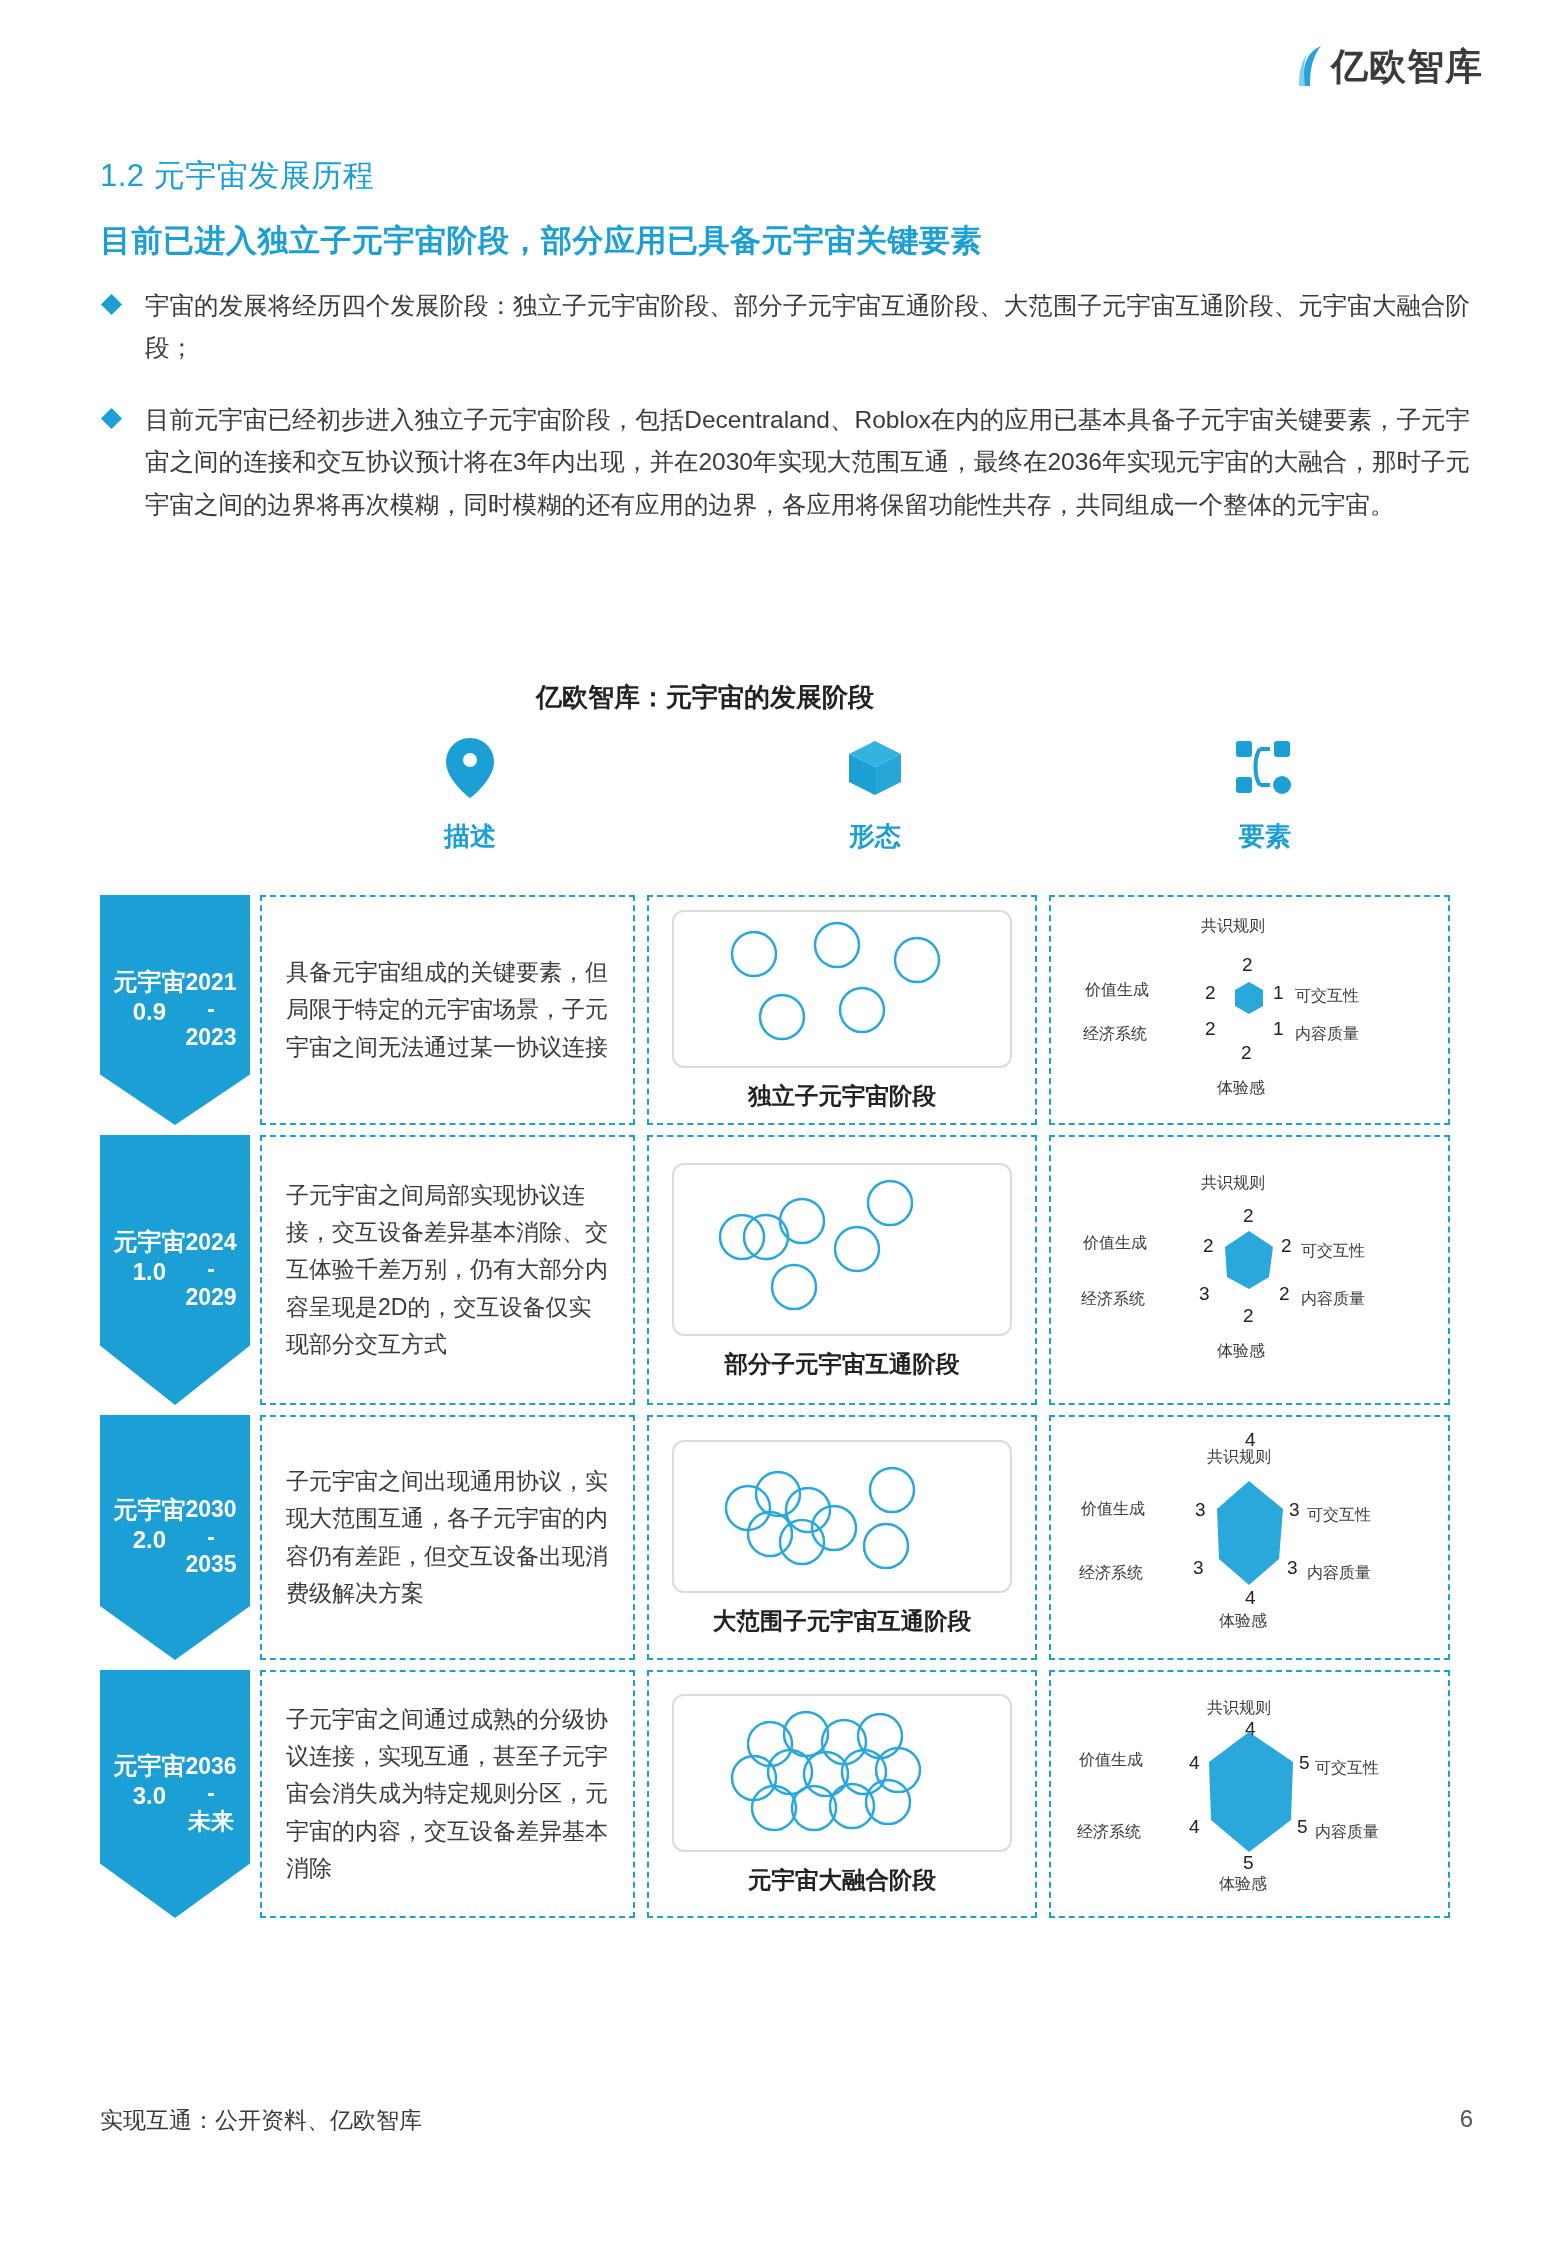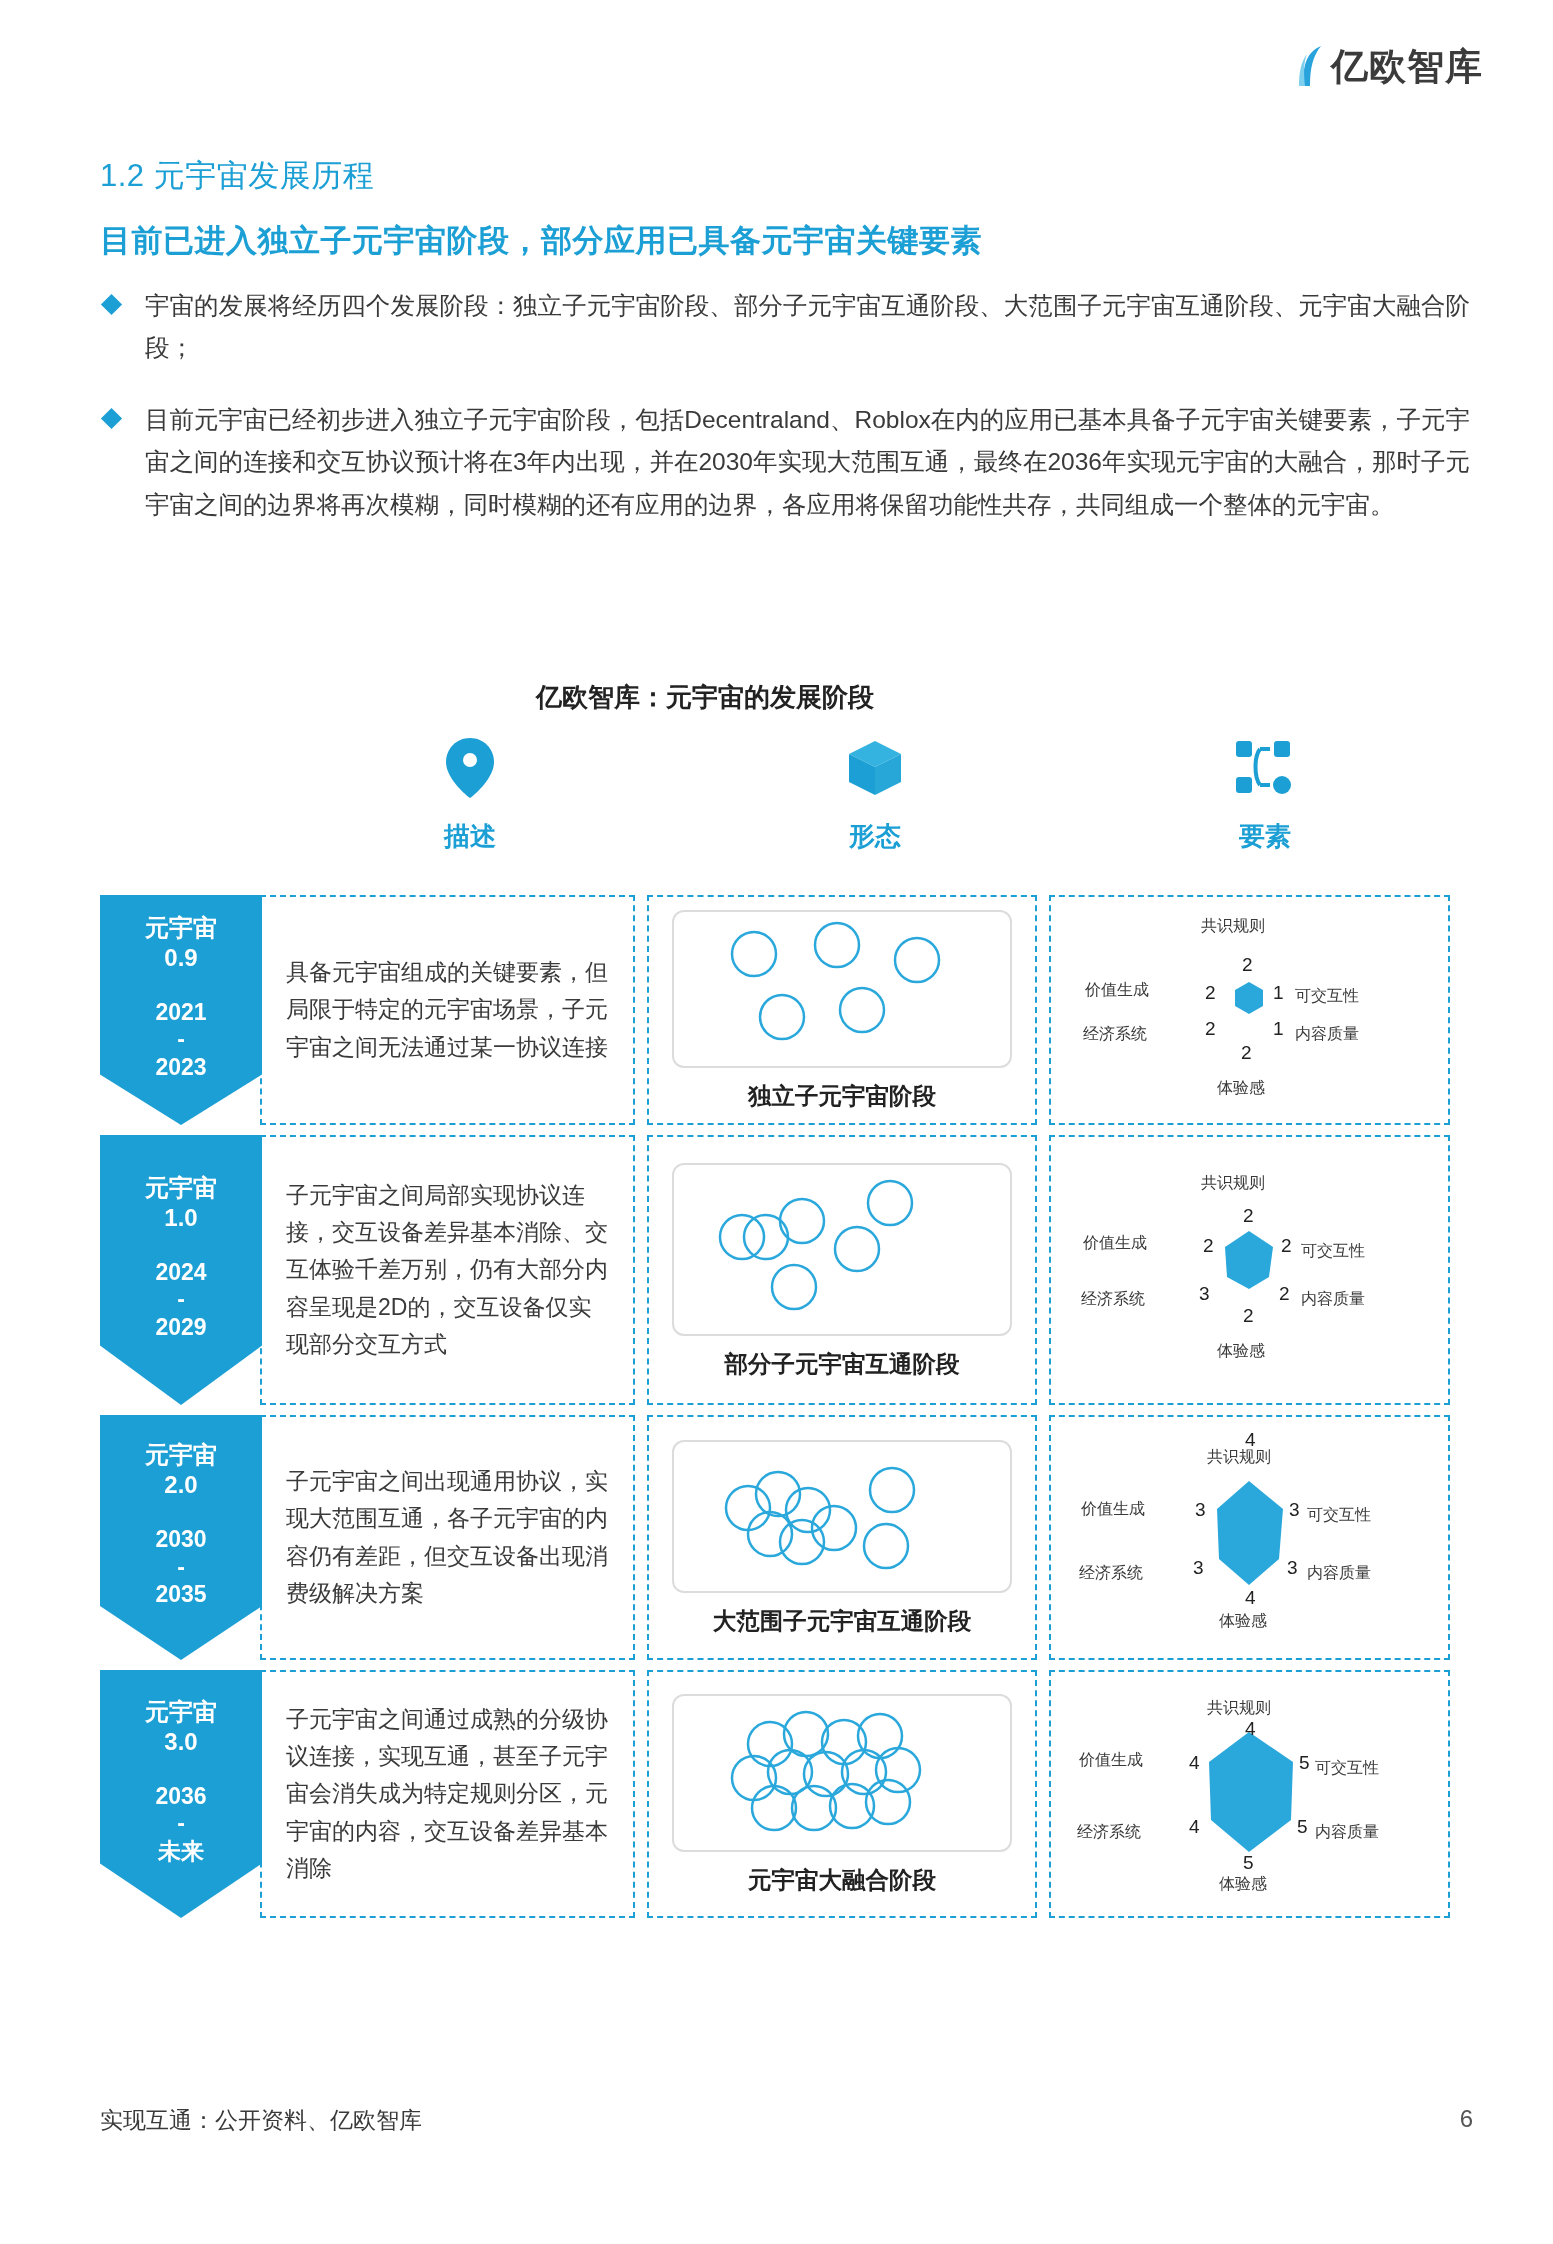--- a/index.html
+++ b/index.html
@@ -119,27 +119,27 @@
     display: flex;
     align-items: stretch;
     margin-bottom: 10px;
   }
   .arrow-cell {
     width: 160px;
     flex: 0 0 160px;
     position: relative;
   }
   .arrow {
-    width: 162px;
+    width: 150px;
     background: #1b9fd4;
     color: #fff;
     text-align: center;
     position: relative;
     display: flex;
-    flex-direction: column;
+    flex-direction: row;
     justify-content: center;
     align-items: center;
     clip-path: polygon(0 0, 100% 0, 100% 78%, 50% 100%, 0 78%);
     height: 100%;
     box-sizing: border-box;
     padding-bottom: 26px;
   }
   .arrow .nm {
     font-size: 24px;
     font-weight: bold;

